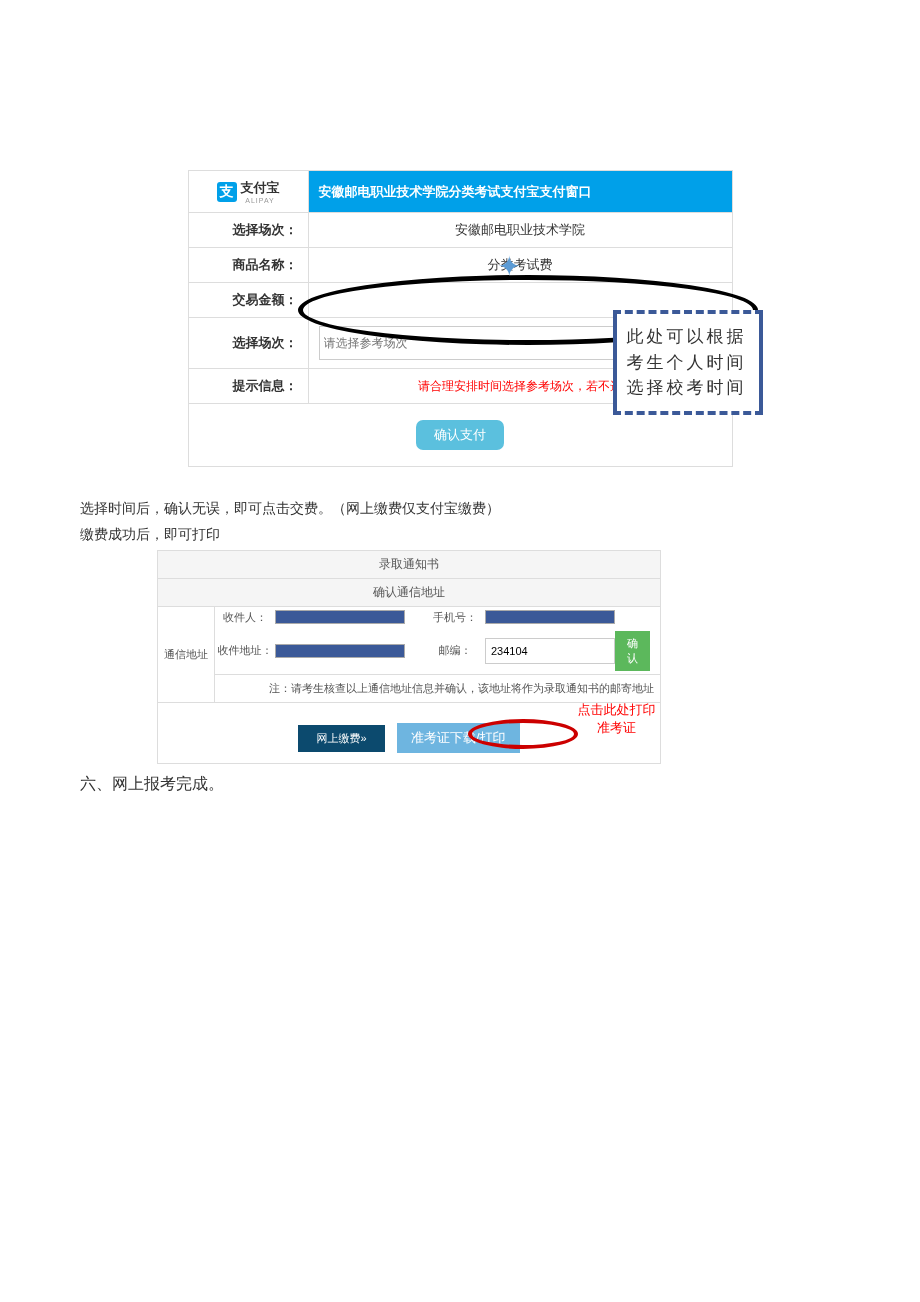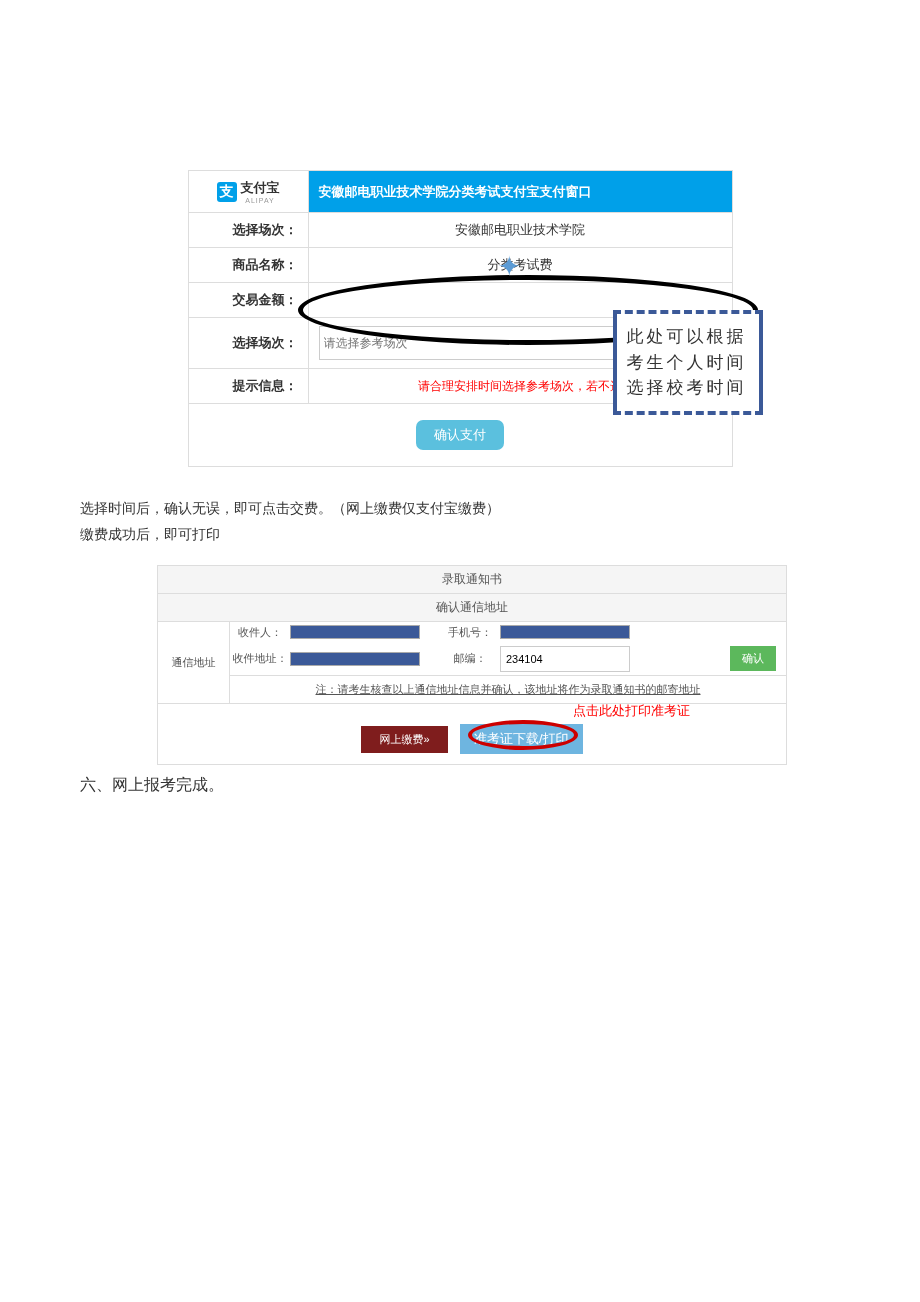--- a/index.html
+++ b/index.html
@@ -21,40 +21,40 @@
     .session-input { width: 100%; border: 1px solid #ccc; padding: 4px; font-size: 12px; color: #999; height: 34px; }
     .confirm-btn { background: #5bc0de; color: #fff; border: none; padding: 6px 18px; font-size: 13px; cursor: pointer; border-radius: 7px; display: block; margin: 8px auto; }
     .star-mark { position: absolute; top: 80px; left: 310px; color: #5b9bd5; font-size: 28px; }
     .circle-mark { position: absolute; border: 5px solid #000; border-radius: 50%; width: 460px; height: 70px; top: 105px; left: 110px; pointer-events: none; z-index: 2; }
     .note-box { position: absolute; right: -30px; top: 140px; width: 150px; background: #fff; border: 4px solid #3b5998; border-style: dashed solid dashed solid; padding: 10px; font-size: 17px; color: #333; z-index: 3; letter-spacing: 3px; line-height: 1.5; }
     
     
     .para { margin: 0 80px 4px; font-size: 14px; color: #333; line-height: 1.6; }
     
     
-    .address-container { width: 630px; margin: 19px auto 10px 157px; border: 1px solid #ddd; }
+    .address-container { width: 504px; margin: 4px auto 10px 157px; border: 1px solid #ddd; }
     .section-title { background: #f5f5f5; text-align: center; padding: 5px; font-size: 12px; border-bottom: 1px solid #ddd; color: #555; }
     .addr-row { display: flex; border-bottom: 1px solid #ddd; align-items: stretch; }
     .addr-label { width: 72px; font-size: 11px; padding: 8px 5px; text-align: center; color: #555; border-right: 1px solid #ddd; display: flex; align-items: center; justify-content: center; }
     .addr-content { flex: 1; display: flex; align-items: center; }
     .query-btn { flex: 1; background: #5cb85c; color: #fff; border: none; padding: 7px; font-size: 12px; cursor: pointer; margin-left: 10px; }
     .mail-input { flex: 1; border: 1px solid #ddd; margin: 4px; height: 22px; }
     .addr-grid { display: flex; flex-direction: column; width: 100%; }
     .addr-grid-row { display: flex; align-items: center; padding: 3px 0; }
     .sub-label { width: 60px; font-size: 11px; text-align: center; color: #555; }
     .blue-box { background: #3b5998; height: 14px; border: 1px solid #aaa; }
     .blue-box-sm { width: 130px; }
     .blue-box-md { width: 130px; }
     .text-input-sm { width: 130px; border: 1px solid #ccc; height: 20px; padding: 12px 5px; font-size: 11px; }
     .confirm-green { background: #5cb85c; color: #fff; border: none; padding: 5px 12px; font-size: 11px; cursor: pointer; }
-    .note-text { font-size: 11px; color: #555; text-align: center; padding: 6px; border-top: 1px solid #ddd; text-decoration: underline; }
+    .note-text { font-size: 11px; color: #555; text-align: right; padding: 6px; border-top: 1px solid #ddd; }
     
     
     .btn-row { text-align: center; padding: 20px 0 10px; position: relative; }
-    .btn-pay { background: #7f1d1d; color: #fff; border: none; padding: 6px 18px; font-size: 11px; margin-right: 8px; cursor: pointer; }
+    .btn-pay { background: #0c4a6e; color: #fff; border: none; padding: 6px 18px; font-size: 11px; margin-right: 8px; cursor: pointer; }
     .btn-print { background: #6eb5e0; color: #fff; border: none; padding: 6px 14px; font-size: 13px; cursor: pointer; }
     .red-circle { position: absolute; border: 4px solid #c00; border-radius: 50%; width: 110px; height: 30px; top: 16px; left: 310px; pointer-events: none; }
     .red-text { position: absolute; color: #ff0000; font-size: 13px; top: -2px; left: 415px; }
     
     .section6 { margin: 0 80px; font-size: 16px; color: #333; }
   </style>
 </head>
 <body>
 
 <div class="payment-container">

